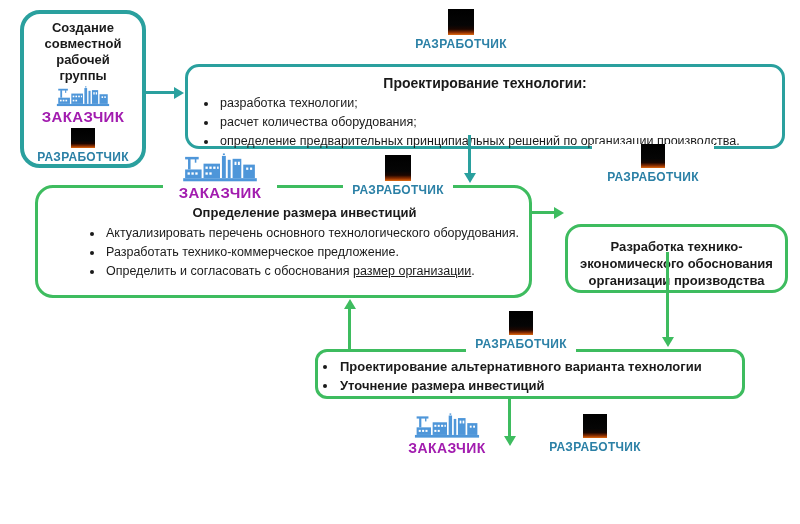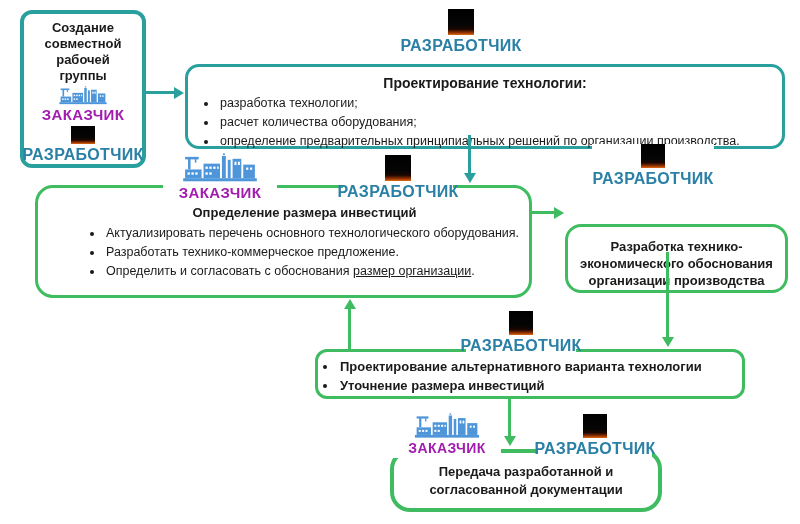--- a/index.html
+++ b/index.html
@@ -5,21 +5,21 @@
   html,body { margin:0; padding:0; background:#fff; }
   .canvas {
     position:relative; width:800px; height:524px; background:#ffffff;
     font-family:"Liberation Sans", sans-serif; color:#1a1a1a; overflow:hidden;
   }
   .box { position:absolute; background:#fff; box-sizing:border-box; }
   .teal-box { border:3px solid #2aa09e; }
   .green-box { border:3px solid #3ebc5f; }
 
   
-  .boxA { left:20px; top:10px; width:126px; height:158px; border-radius:12px; border-width:4px;
+  .boxA { left:20px; top:10px; width:126px; height:158px; border-radius:20px; border-width:4px;
           display:flex; flex-direction:column; align-items:center; padding-top:6px; }
   .boxA-title { font-size:13px; font-weight:bold; text-align:center; line-height:1.22; width:88px; }
 
   
   .boxB { left:185px; top:64px; width:600px; height:85px; border-radius:14px; padding-top:8px; }
   .boxB-title { font-size:14px; font-weight:bold; text-align:center; }
 
   
   .boxC { left:35px; top:185px; width:497px; height:113px; border-radius:18px; padding-top:17px;padding-left:42px; }
   .boxC-title { font-size:13px; font-weight:bold; text-align:center; }
@@ -42,21 +42,21 @@
   .boxC ul.bullets { margin-top:4px; padding-left:24px; }
   .boxE ul.bullets { margin-top:6px; font-weight:bold; font-size:13px; line-height:1.45;padding-left:20px; }
   .u { text-decoration:underline; }
 
   
   .icon-group { position:absolute; background:#fff; display:flex; flex-direction:column;
                 align-items:center; z-index:5; padding:0 5px 2px 5px; }
   .dev-square { width:26px; height:26px;
                 background:linear-gradient(180deg,#000 0%,#050505 62%,#1c0600 78%,#8a2d00 90%,#e26a10 100%); }
   .dev-square.sm { width:24px; height:24px; }
-  .dev-label { font-size:16px; font-weight:bold; color:#2b80a6; letter-spacing:0.3px;
+  .dev-label { font-size:12px; font-weight:bold; color:#2b80a6; letter-spacing:0.3px;
                margin-top:2px; white-space:nowrap; }
   .cust-label { font-size:15px; font-weight:bold; color:#a21caf; letter-spacing:0.4px;
                 white-space:nowrap; }
   .cust-label.sm { font-size:14px; }
   .factory { display:block; }
 
   
   .shaft-h { position:absolute; height:3px; }
   .shaft-v { position:absolute; width:3px; }
   .head-right { position:absolute; width:0; height:0;
@@ -186,23 +186,20 @@
     <ul class="bullets">
       <li><span>Проектирование альтернативного варианта технологии</span></li>
       <li><span>Уточнение размера инвестиций</span></li>
     </ul>
   </div>
   <div class="icon-group" style="left:466px; top:311px; width:100px;">
     <div class="dev-square sm"></div>
     <div class="dev-label">РАЗРАБОТЧИК</div>
   </div>
 
-  <div class="box green-box boxF">
-    <div class="boxF-title">Передача разработанной и согласованной документации</div>
-  </div>
   <div class="icon-group" style="left:393px; top:413px; width:98px;">
     <svg class="factory" width="66" height="27" viewBox="0 0 76 32">
       <g fill="#4e96d9">
         <rect x="2" y="4" width="14" height="2.6"></rect>
           <rect x="5" y="6" width="2.6" height="11"></rect>
         <rect x="12" y="6" width="1.6" height="4"></rect>
         <rect x="2" y="17" width="17" height="9"></rect>
         <rect x="21" y="11" width="17" height="15"></rect>
         <rect x="40" y="3" width="4" height="23"></rect>
           <rect x="46" y="7" width="3" height="19"></rect>

